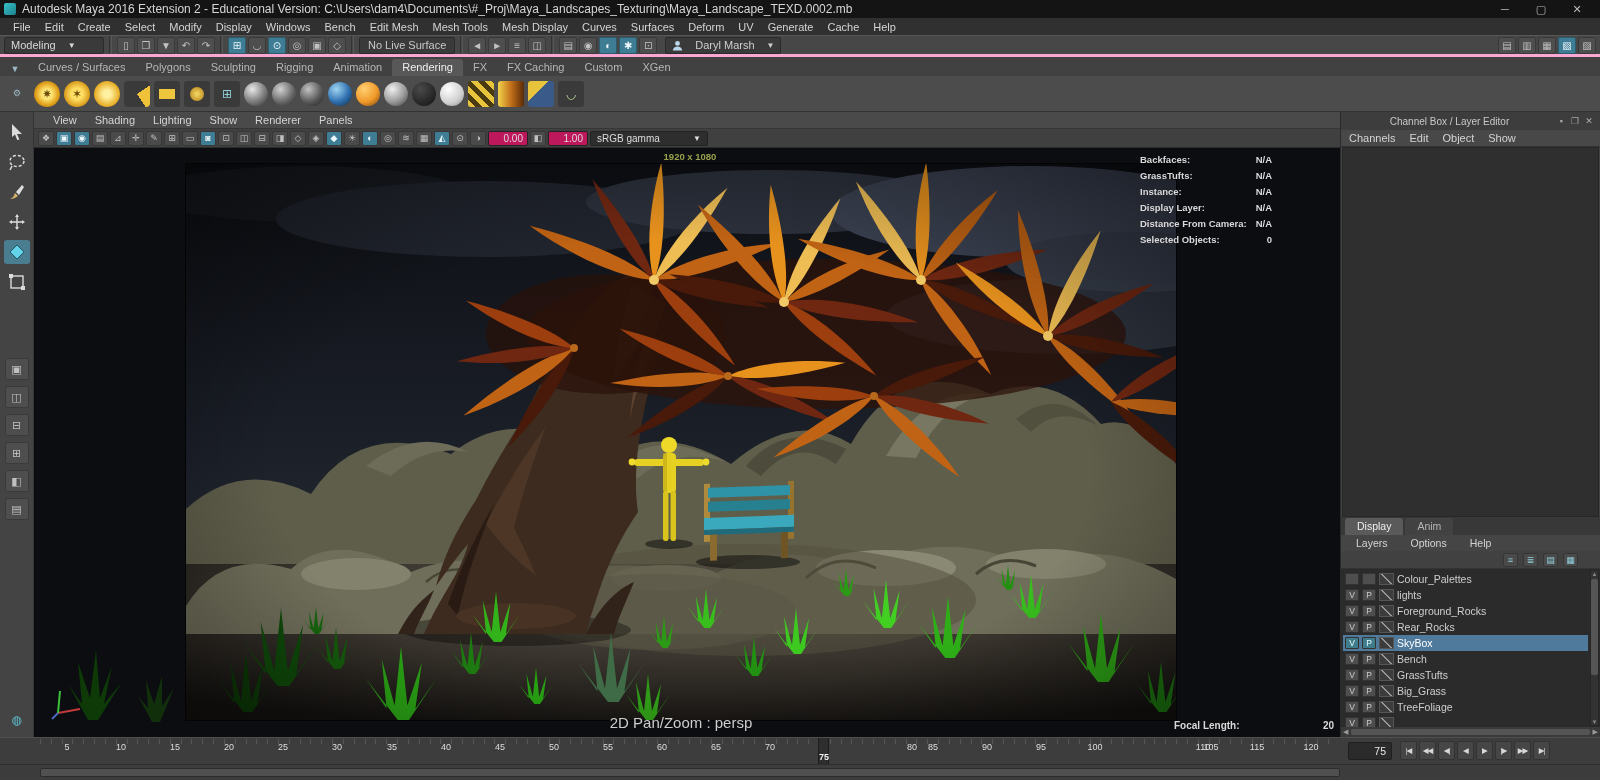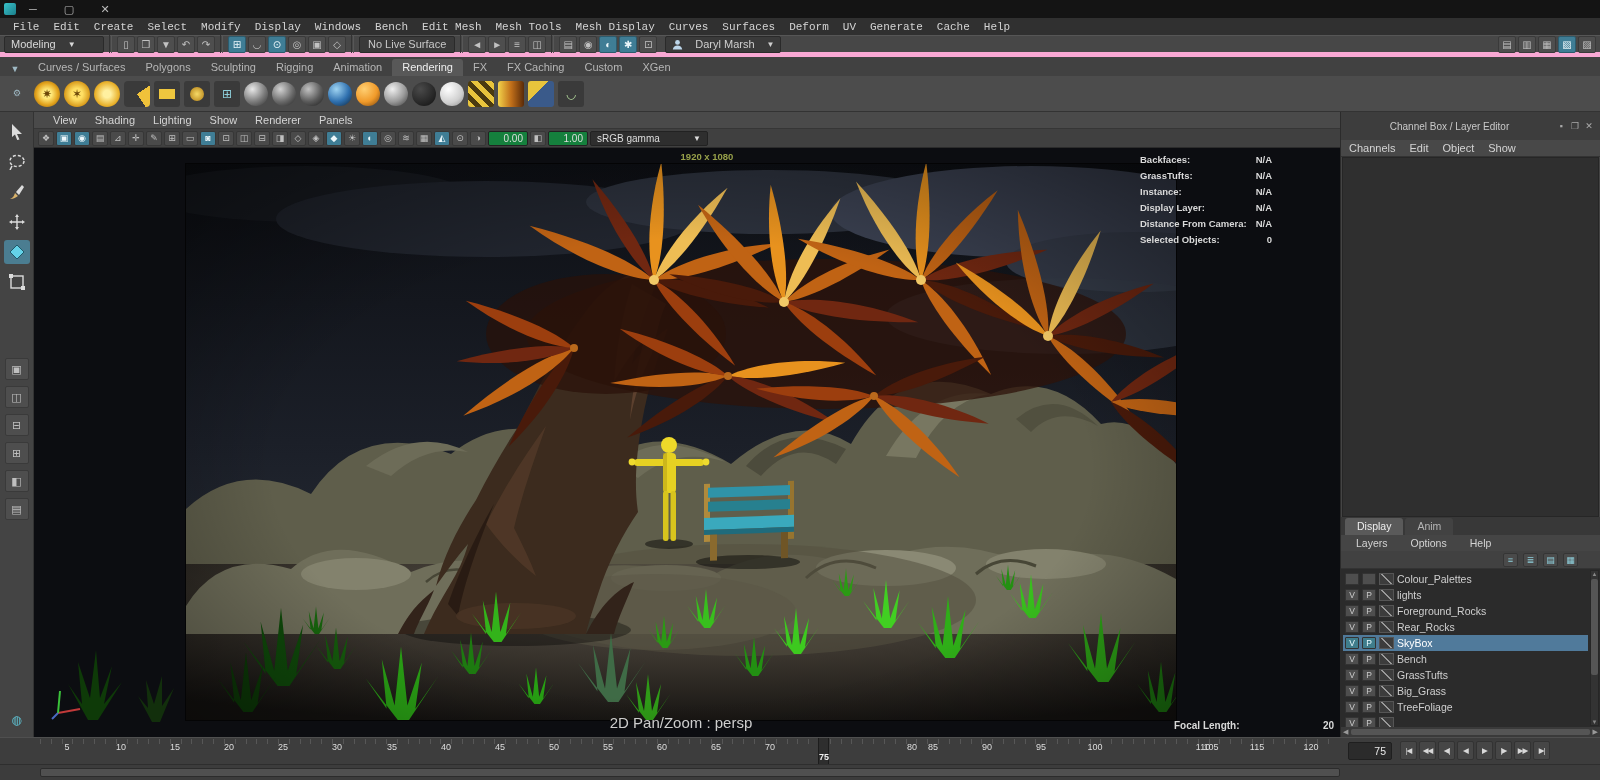--- a/index.html
+++ b/index.html
@@ -8,25 +8,25 @@
   .app { width:1600px; height:780px; display:flex; flex-direction:column; background:#444; }
 
   
   .titlebar { height:18px; background:#141414; display:flex; align-items:center; padding:0 4px; font-size:12px; color:#d6d6d6; flex:0 0 auto; }
   .maya-logo { width:12px; height:12px; background:linear-gradient(135deg,#39c2c9,#1b7f8c); border-radius:2px; margin-right:6px; flex:0 0 auto; }
   .titletext { white-space:nowrap; overflow:hidden; flex:1 1 auto; }
   .winbtns { display:flex; gap:14px; padding-right:8px; color:#bbb; font-size:11px; }
   .winbtn { width:22px; text-align:center; cursor:default; }
 
   
-  .menubar { height:17px; background:#303030; display:flex; align-items:center; padding-left:6px; font-size:11px; flex:0 0 auto;font-family:Liberation Mono, monospace; }
+  .menubar { height:17px; background:#303030; display:flex; align-items:center; padding-left:6px; font-size:11px; flex:0 0 auto; }
   .mi { padding:0 7px; color:#d4d4d4; }
 
   
-  .statusline { height:22px; background:#474747; border-top:1px solid #565656; border-bottom:5px solid #f9a8d4; display:flex; align-items:center; padding:0 4px; gap:2px; font-size:11px; flex:0 0 auto; }
+  .statusline { height:22px; background:#474747; border-top:1px solid #565656; border-bottom:3px solid #f9a8d4; display:flex; align-items:center; padding:0 4px; gap:2px; font-size:11px; flex:0 0 auto; }
   .mode-select { background:#3a3a3a; border:1px solid #2a2a2a; border-radius:2px; height:17px; display:flex; align-items:center; gap:12px; padding:0 6px; width:100px; color:#d8d8d8; }
   .sep { width:3px; height:18px; border-left:1px solid #333; border-right:1px solid #575757; margin:0 3px; }
   .ic { width:18px; height:17px; display:flex; align-items:center; justify-content:center; font-size:10px; color:#c2c2c2; background:#4e4e4e; border:1px solid #3a3a3a; border-radius:2px; }
   .ic.on { background:#3f7d95; color:#eaf6fa; border-color:#2c5b6d; }
   .live-box { background:#3a3a3a; border:1px solid #2a2a2a; height:17px; display:flex; align-items:center; padding:0 8px; color:#c8c8c8; border-radius:2px; }
   .user-box { background:#3a3a3a; border:1px solid #2a2a2a; height:17px; display:flex; align-items:center; gap:12px; padding:0 6px; border-radius:2px; margin-left:6px; }
   .spacer { flex:1 1 auto; }
 
   
   .shelftabs { height:19px; background:#414141; display:flex; align-items:flex-end; font-size:11px; padding-left:2px; flex:0 0 auto; }
@@ -46,37 +46,37 @@
   .tb-gap { height:52px; }
   .lay { width:24px; height:22px; border:1px solid #3a3a3a; background:#4e4e4e; color:#bfbfbf; font-size:11px; display:flex; align-items:center; justify-content:center; border-radius:2px; }
   .tb-bottom { margin-top:auto; margin-bottom:10px; color:#5fc3d4; font-size:12px; }
 
   .vpcol { flex:1 1 auto; display:flex; flex-direction:column; min-width:0;text-align:right; }
   .vp-menubar { height:17px; background:#4a4a4a; border-bottom:1px solid #363636; display:flex; align-items:center; font-size:11px; padding-left:10px; flex:0 0 auto; }
   .vp-menubar .mi { padding:0 9px; }
   .vp-toolbar { height:19px; background:#404040; border-bottom:1px solid #2c2c2c; display:flex; align-items:center; gap:2px; padding-left:4px; font-size:10px; flex:0 0 auto; }
   .vic { width:16px; height:15px; display:flex; align-items:center; justify-content:center; font-size:9px; color:#c0c0c0; background:#4a4a4a; border:1px solid #373737; border-radius:2px; }
   .vic.on { background:#3f7d95; color:#ecf7fb; }
-  .vfield { background:#15803d; border:1px solid #222; height:15px; min-width:40px; padding:0 4px; display:flex; align-items:center; justify-content:flex-end; color:#ddd; border-radius:2px; }
+  .vfield { background:#be185d; border:1px solid #222; height:15px; min-width:40px; padding:0 4px; display:flex; align-items:center; justify-content:flex-end; color:#ddd; border-radius:2px; }
   .vdrop { background:#2e2e2e; border:1px solid #222; height:15px; width:118px; padding:0 6px; display:flex; align-items:center; justify-content:space-between; color:#ddd; border-radius:2px; }
 
   .vp-canvas { flex:1 1 auto; position:relative; background:#0c0d11; overflow:hidden; }
   .gate { position:absolute; left:152px; top:16px; width:990px; height:556px; outline:1px solid rgba(0,0,0,.65); }
   .gate svg { width:100%; height:100%; display:block; }
-  .res-label { position:absolute; top:3px; left:673px; transform:translateX(-50%); font-size:9.5px; color:#98a14a; font-weight:bold; }
+  .res-label { position:absolute; top:3px; left:656px; transform:translateX(-50%); font-size:9.5px; color:#98a14a; font-weight:bold; }
   .hud { position:absolute; top:3px; left:1106px; width:132px; font-size:9.5px; font-weight:bold; color:#d9d9d9; }
   .hud-row { display:flex; justify-content:space-between; height:16px; align-items:center; }
   .panzoom { position:absolute; bottom:6px; left:647px; transform:translateX(-50%); font-size:15px; color:#cdcdcd; }
   .focal { position:absolute; bottom:6px; left:1140px; width:160px; display:flex; justify-content:space-between; font-size:10px; font-weight:bold; color:#d9d9d9; }
   .axis { position:absolute; left:16px; bottom:16px; }
   .corner-grass { position:absolute; left:26px; bottom:14px; }
 
   
   .rightpanel { width:260px; background:#444; border-left:1px solid #2b2b2b; display:flex; flex-direction:column; flex:0 0 auto; font-size:11px; }
-  .cb-header { height:18px; background:#3d3d3d; display:flex; align-items:center; padding:14px 4px; font-size:10px; color:#c9c9c9; }
+  .cb-header { height:18px; background:#3d3d3d; display:flex; align-items:center; padding:4px 4px; font-size:10px; color:#c9c9c9; }
   .cb-header .t { flex:1 1 auto; text-align:center; }
   .cb-hic { width:14px; text-align:center; color:#aaa; font-size:9px; }
   .cb-menus { height:17px; background:#484848; border-bottom:1px solid #333; display:flex; align-items:center; padding-left:8px; }
   .cb-menus .mi { padding:0 8px 0 0; margin-right:6px; }
   .cb-empty { flex:1 1 auto; background:#2f2f2f; border:1px solid #262626; margin:0 1px; }
   .cb-tabs { height:18px; background:#383838; display:flex; align-items:flex-end; padding-left:4px; gap:2px; }
   .cbtab { padding:2px 12px 3px 12px; font-size:10.5px; color:#b5b5b5; background:#424242; border-radius:3px 3px 0 0; }
   .cbtab.active { background:#5a5a5a; color:#eee; }
   .layer-menus { height:16px; background:#454545; display:flex; align-items:center; padding-left:8px; font-size:10.5px; }
   .layer-menus .mi { padding-right:16px; }
@@ -108,20 +108,21 @@
   .rangeslider { height:16px; background:#3c3c3c; border-top:1px solid #2e2e2e; position:relative; flex:0 0 auto; }
   .rtrack { position:absolute; left:40px; right:260px; top:3px; height:9px; background:#505050; border:1px solid #2c2c2c; border-radius:2px; }
 </style>
 </head>
 <body>
 
 <div class="app">
 
   <div class="titlebar">
     <span class="maya-logo"></span>
+    <span class="titletext">Autodesk Maya 2016 Extension 2 - Educational Version: C:\Users\dam4\Documents\#_Proj\Maya_Landscapes_Texturing\Maya_Landscape_TEXD.0002.mb</span>
     <span class="winbtns">
       <span class="winbtn">─</span>
       <span class="winbtn">▢</span>
       <span class="winbtn">✕</span>
     </span>
   </div>
 
   <div class="menubar">
     <span class="mi">File</span>
     <span class="mi">Edit</span>

